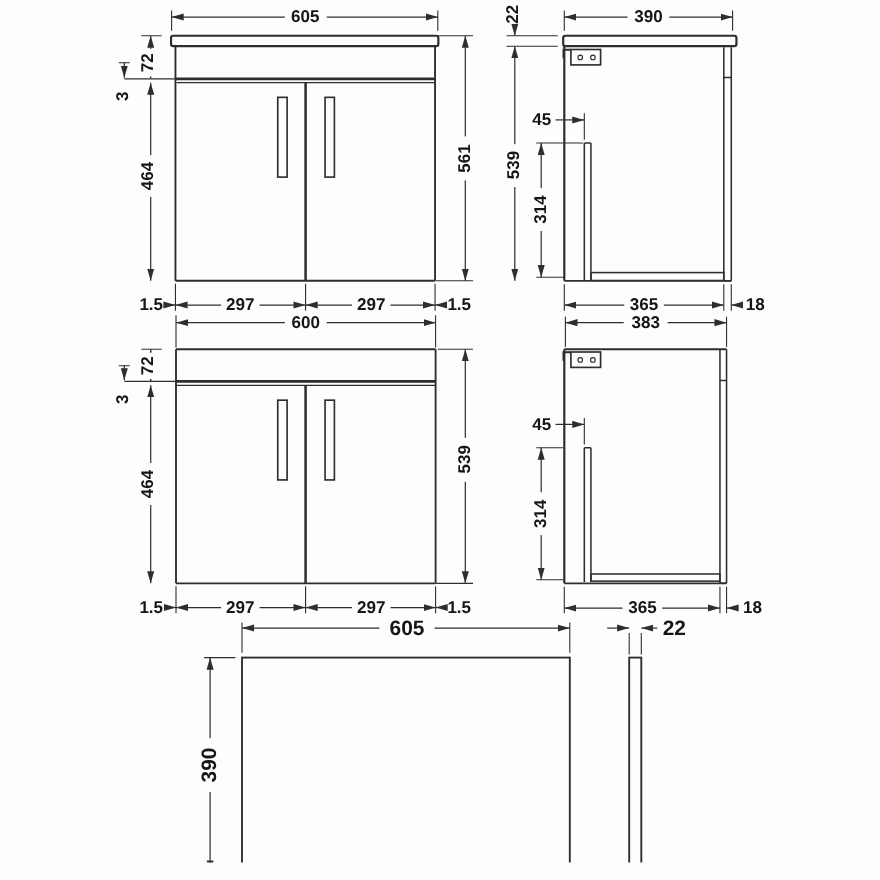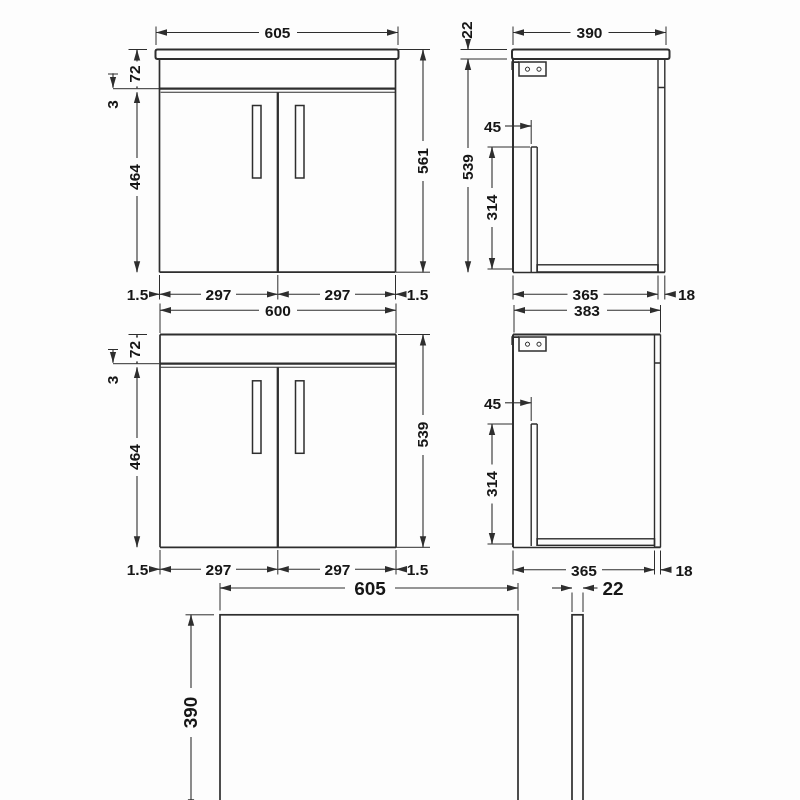--- a/index.html
+++ b/index.html
@@ -1,16 +1,16 @@
 <!DOCTYPE html>
 <html><head>
 <meta charset="utf-8">
 <style>
   html,body{margin:0;padding:0;background:#fdfdfd;}
-  .stage{width:800px;height:784px;position:relative;background:#fdfdfd;margin-top:17px;}
+  .stage{width:800px;height:784px;position:relative;background:#fdfdfd;}
   svg{display:block;}
   .ln{stroke:#2e2e2e;fill:none;stroke-linecap:butt;}
   .sw1{stroke-width:1;}
   .sw11{stroke-width:1.1;}
   .sw14{stroke-width:1.4;}
   .sw15{stroke-width:1.5;}
   .sw17{stroke-width:1.7;}
   .sw2{stroke-width:2;}
   .sw23{stroke-width:2.3;}
   .dim{stroke:#2e2e2e;stroke-width:1.1;fill:none;}

